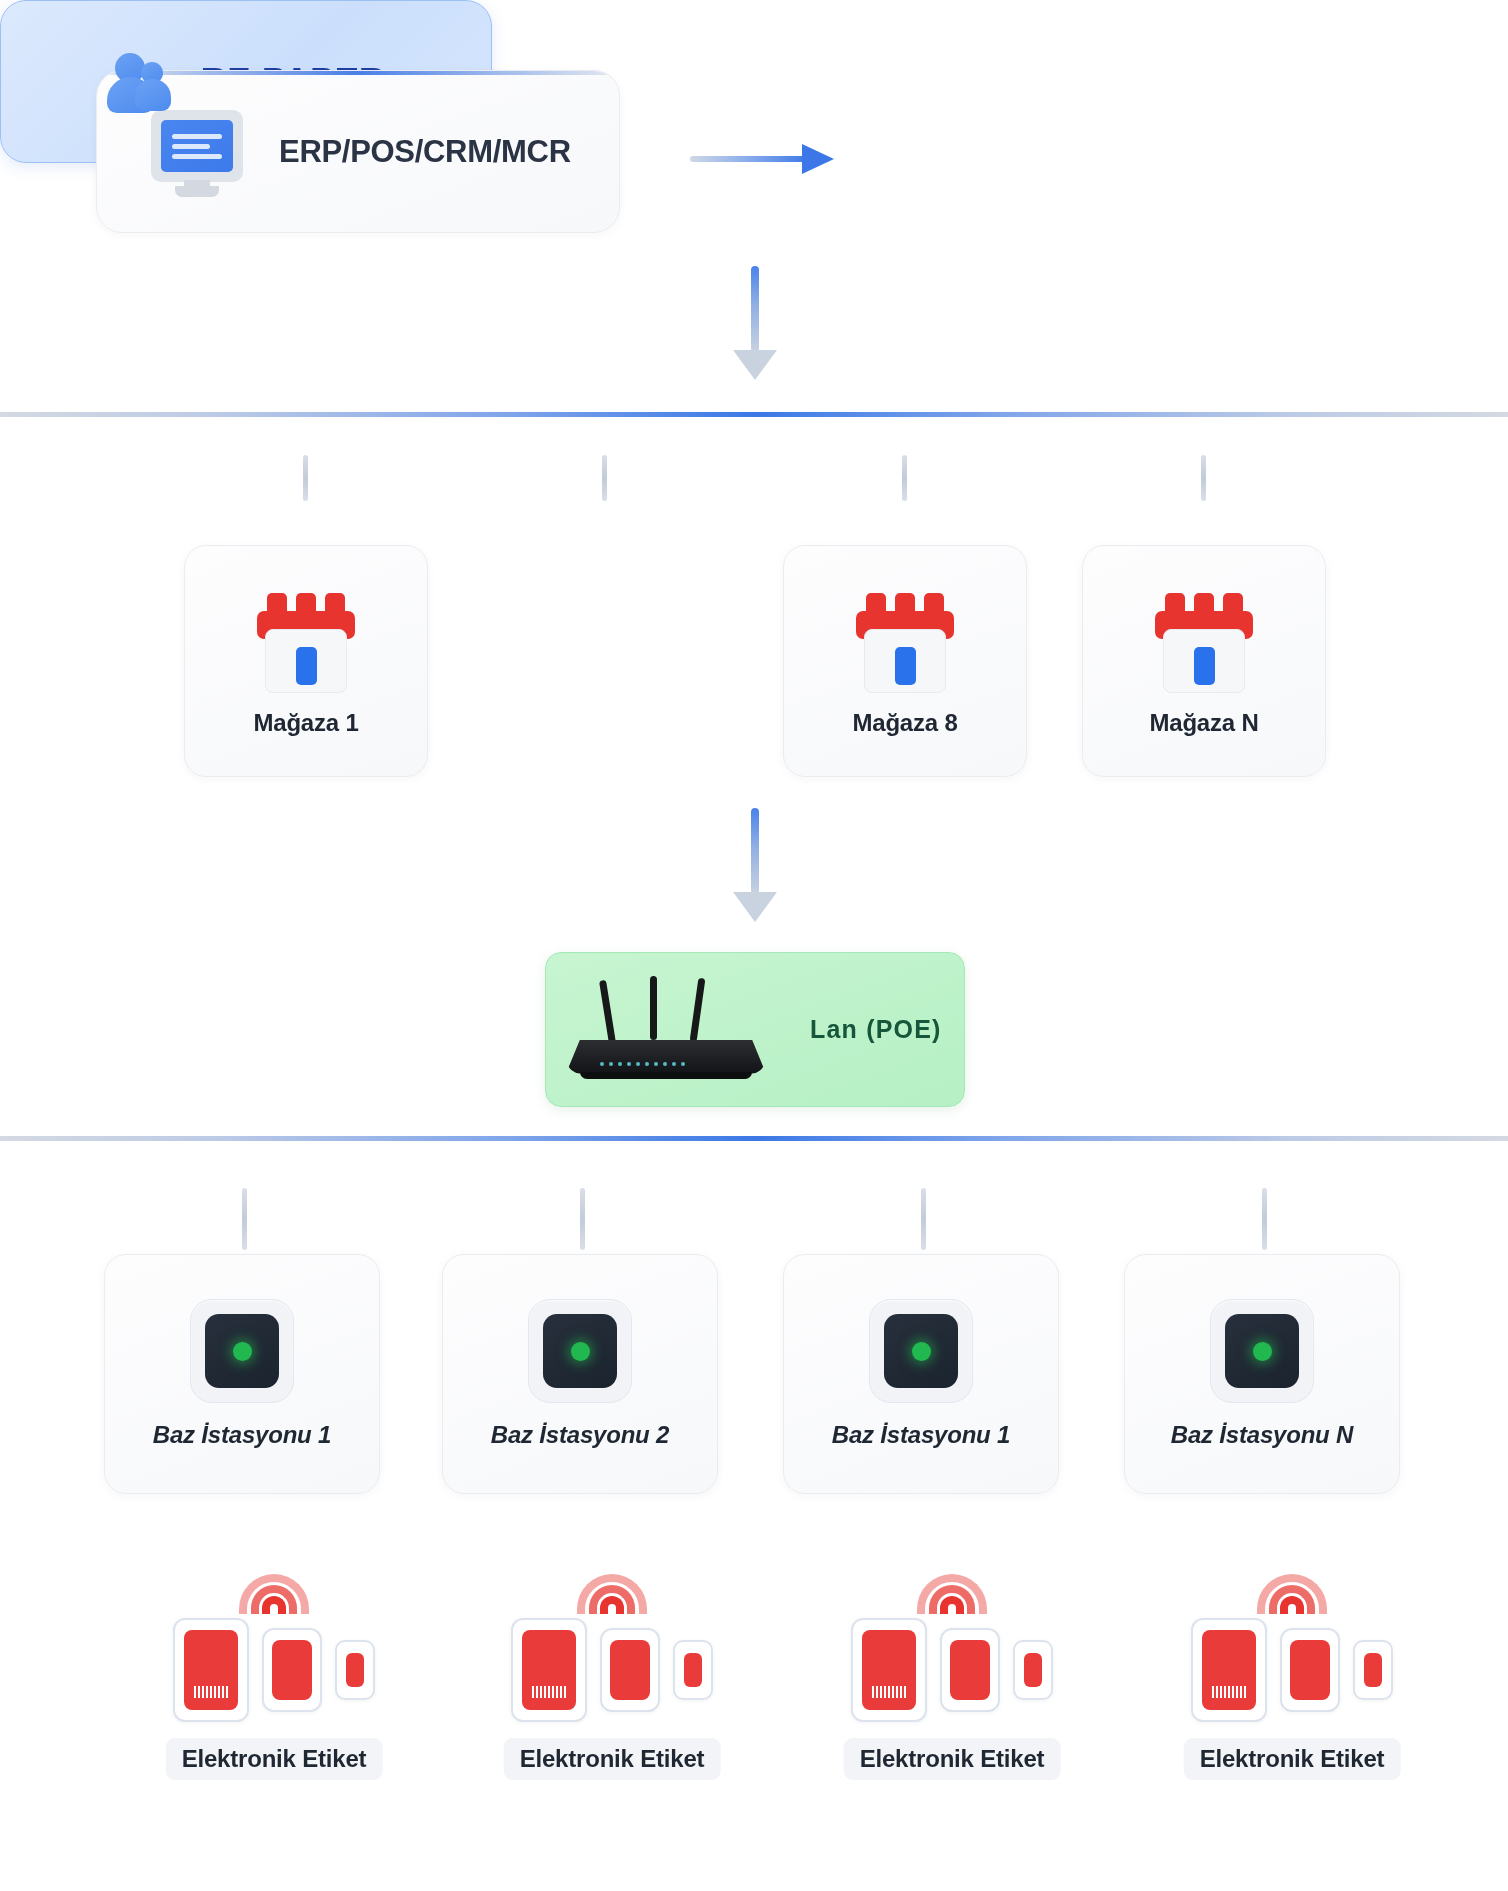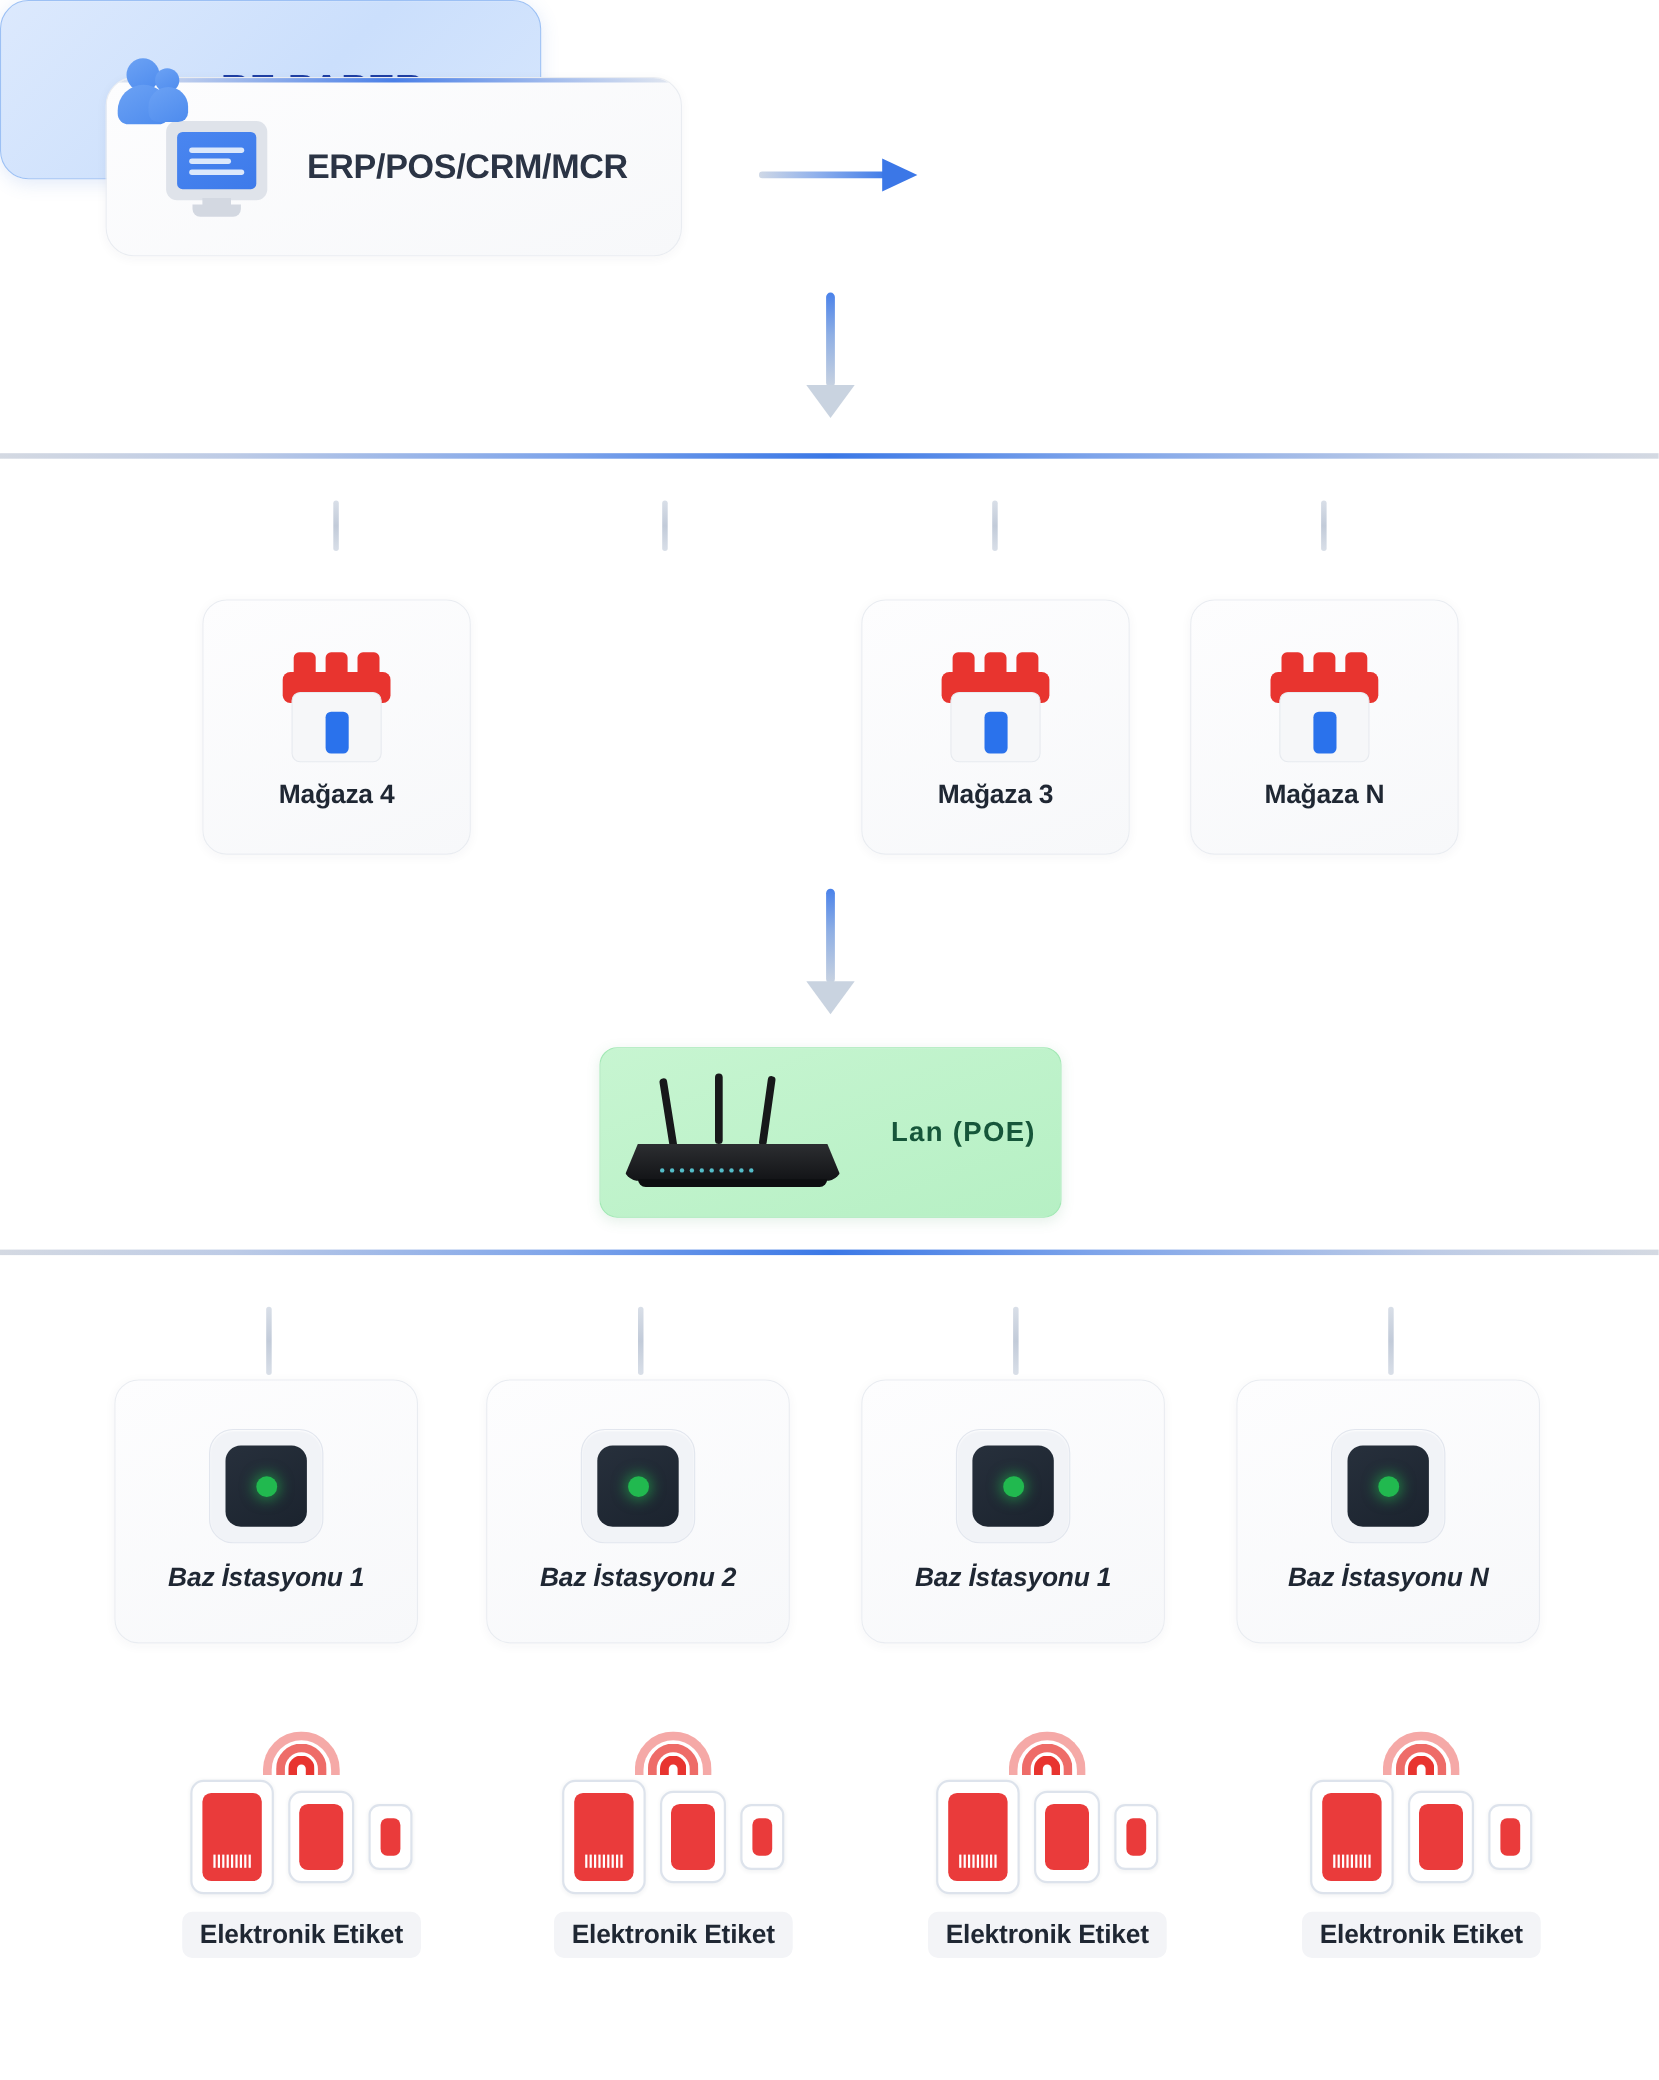--- a/index.html
+++ b/index.html
@@ -362,34 +362,34 @@
 
   <div class="card store-card" style="left:184px;  top:545px;">
     <div class="store-icon">
       <div class="merlon m1"></div>
         <div class="merlon m2"></div>
         <div class="merlon m3"></div>
       <div class="awning"></div>
         <div class="body"></div>
         <div class="door"></div>
     </div>
-    <div class="store-name">Mağaza 4</div>
+    <div class="store-name">Mağaza 1</div>
   </div>
 
 
   <div class="card store-card" style="left:783px;  top:545px;">
     <div class="store-icon">
       <div class="merlon m1"></div>
         <div class="merlon m2"></div>
         <div class="merlon m3"></div>
       <div class="awning"></div>
         <div class="body"></div>
         <div class="door"></div>
     </div>
-    <div class="store-name">Mağaza 3</div>
+    <div class="store-name">Mağaza 8</div>
   </div>
 
   <div class="card store-card" style="left:1082px; top:545px;">
     <div class="store-icon">
       <div class="merlon m1"></div>
         <div class="merlon m2"></div>
         <div class="merlon m3"></div>
       <div class="awning"></div>
         <div class="body"></div>
         <div class="door"></div>

